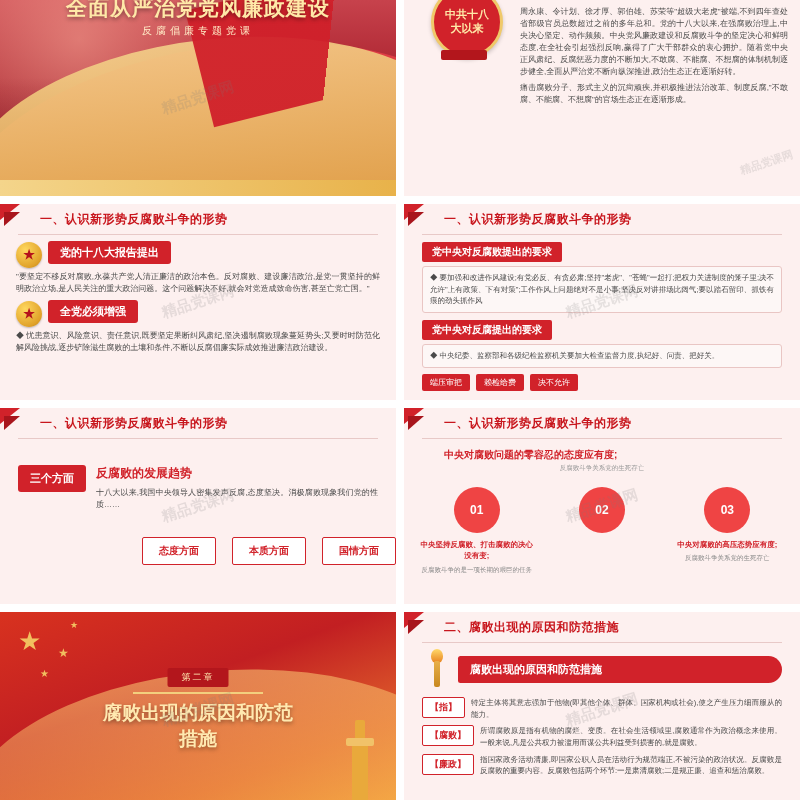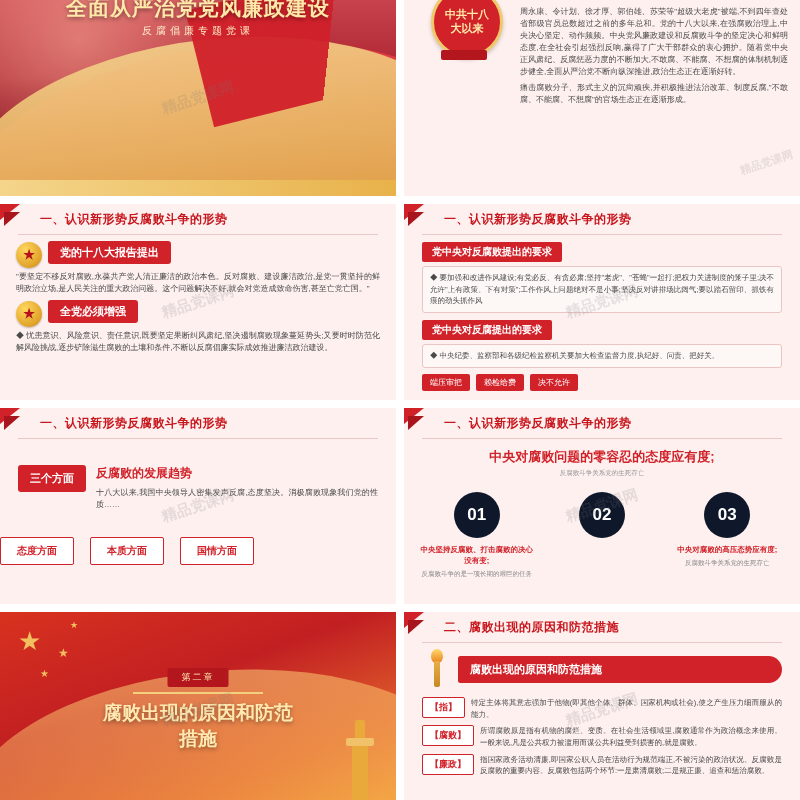--- a/index.html
+++ b/index.html
@@ -148,29 +148,29 @@
     border-radius:3px;padding:6px 12px;display:inline-block;
   }
   .outline-box{
     border:1.5px solid #d1222a;color:#d1222a;font-size:10px;font-weight:bold;
     padding:6px 16px;border-radius:2px;background:#fff;
   }
 
   
   .circle{
     width:46px;height:46px;border-radius:50%;
-    background:#0f172a;color:#fff;
+    background:#ef4444;color:#fff;
     display:flex;align-items:center;justify-content:center;
-    font-size:17px;font-weight:bold;margin:0 auto 6px auto;text-align:right;
+    font-size:12px;font-weight:bold;margin:0 auto 6px auto;text-align:right;
   }
   .circ-col{flex:1;text-align:center;padding:0 4px;}
   .circ-head{font-size:7.5px;color:#d1222a;font-weight:bold;line-height:1.5;}
   .circ-sub{font-size:6.5px;color:#8a8a8a;line-height:1.5;margin-top:3px;}
   .top-note{
-    text-align:center;font-size:13px;color:#d1222a;font-weight:bold;line-height:1.5;
+    font-size:10px;color:#d1222a;font-weight:bold;line-height:1.5;
   }
   .top-note-sub{text-align:center;font-size:6.5px;color:#9a9a9a;margin-top:2px;}
 
   
   .chapter{
     background:linear-gradient(160deg,#d8321f 0%,#c21f22 40%,#e0612b 75%,#f0a03a 100%);
     position:relative;
   }
   .chapter .star{
     position:absolute;color:#f8d96a;opacity:.85;
@@ -339,21 +339,21 @@
     <div class="divider"></div>
 
     <div style="display:flex;gap:10px;align-items:flex-start;margin:26px 18px 0 18px;">
       <div class="pill">三个方面</div>
       <div style="flex:1;">
         <div style="font-size:12px;font-weight:bold;color:#d1222a;margin-bottom:5px;">反腐败的发展趋势</div>
         <div class="body-text">十八大以来,我国中央领导人密集发声反腐,态度坚决。消极腐败现象我们党的性质……</div>
       </div>
     </div>
 
-    <div style="display:flex;gap:16px;justify-content:flex-start;margin-top:26px;">
+    <div style="display:flex;gap:16px;justify-content:flex-end;margin-top:26px;">
       <div class="outline-box">态度方面</div>
       <div class="outline-box">本质方面</div>
       <div class="outline-box">国情方面</div>
     </div>
     <div class="wm">精品党课网</div>
   </div>
 
   <div class="slide">
     <div class="sec-head">
       <div class="ribbon"></div>

